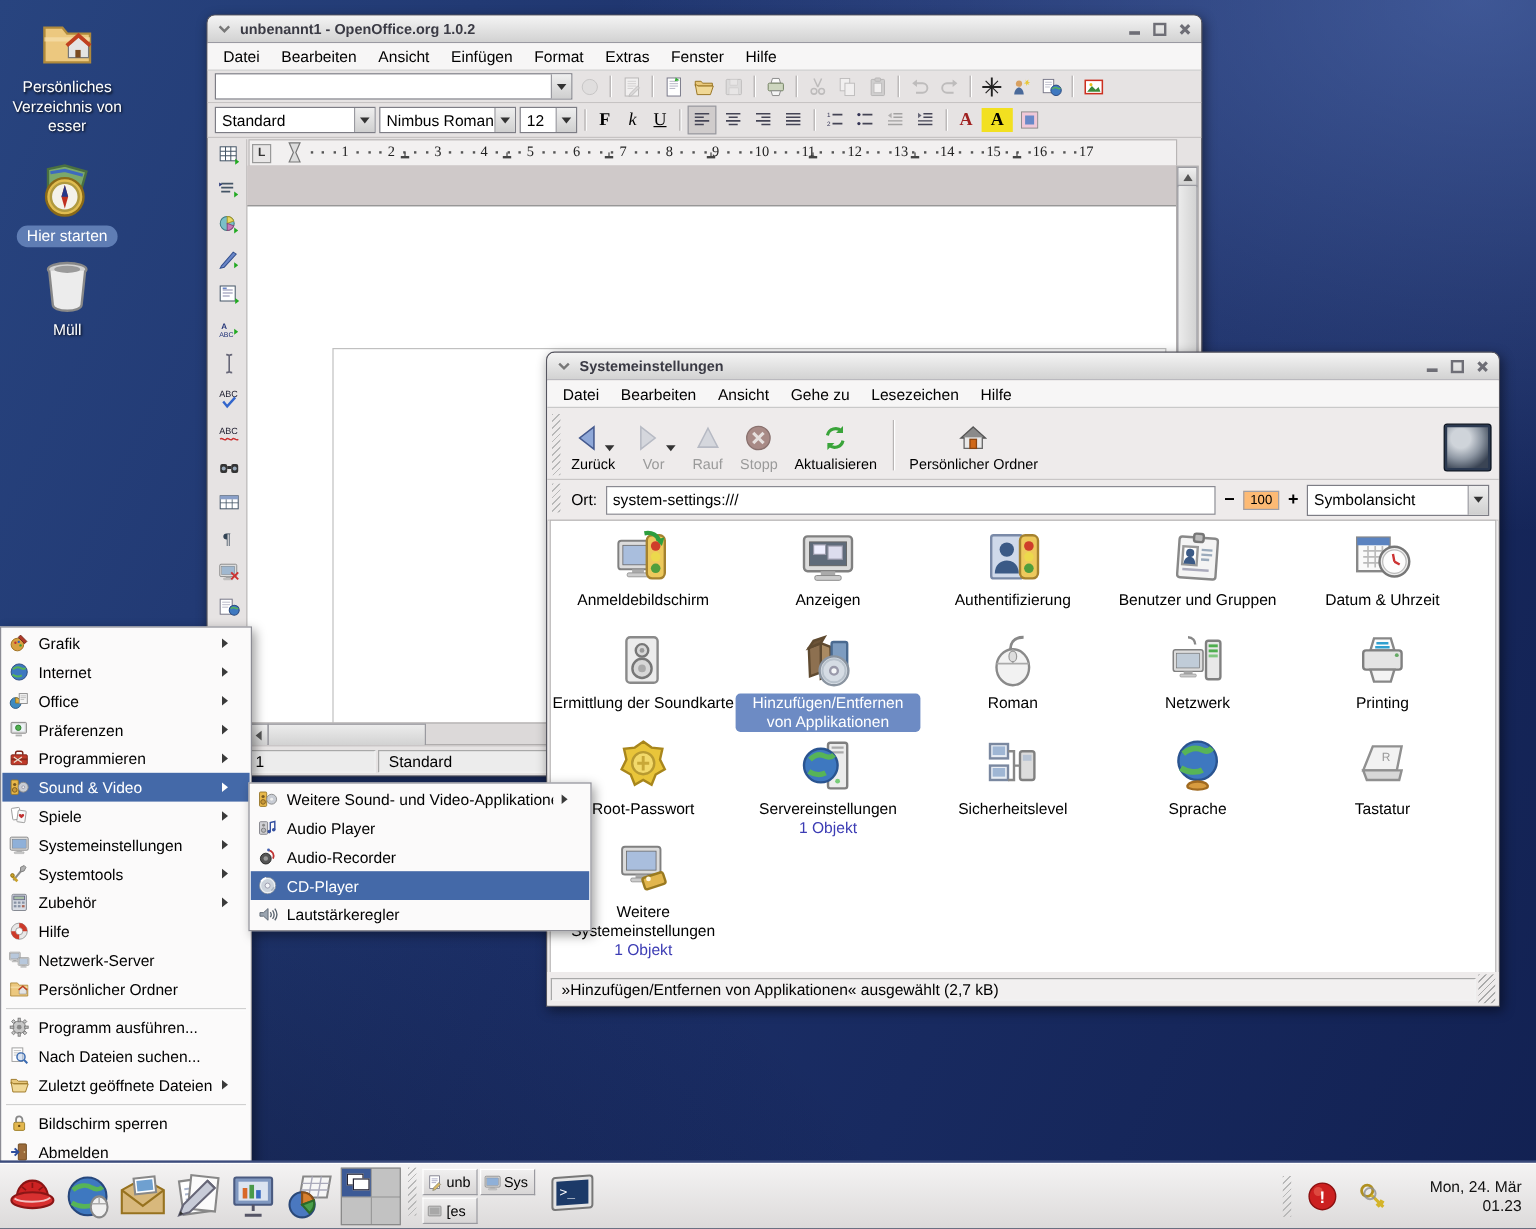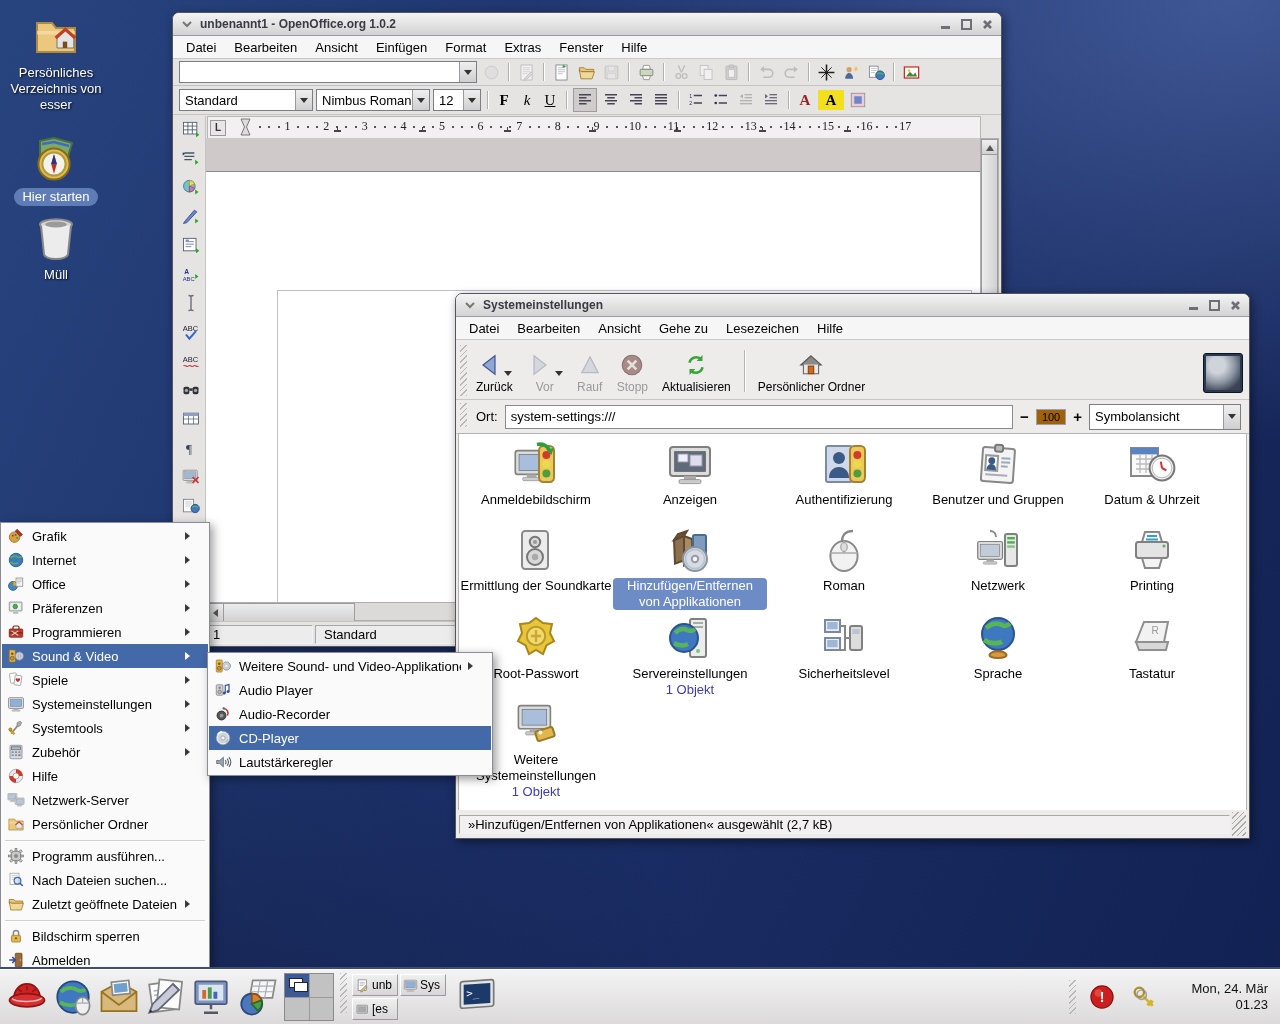--- a/index.html
+++ b/index.html
@@ -80,21 +80,21 @@
   .swbtn.disabled .svgicon{filter:grayscale(.55) opacity(.7);}
   .swbtn.disabled .blabel{color:#9a9a9a;}
   .handle{width:7px;align-self:stretch;margin:3px 2px;
       background:repeating-linear-gradient(135deg,#b8b8b8 0 1px,transparent 1px 4px);}
   #konq-logo{margin-left:auto;margin-top:4px;width:38px;height:38px;border-radius:3px;
       background:radial-gradient(circle at 35% 30%,#cfd4da 0 22%,#8d96a2 48%,#3a4454 75%),#1a2433;
       border:1px solid #0c1420;box-shadow:inset 0 0 0 2px #2a3850;}
   #sw-locbar{display:flex;align-items:center;background:#eeebeb;border-bottom:1px solid #c9c6c6;height:33px;padding:0 8px 0 2px;gap:7px;}
   #sw-locbar input{flex:1;height:22px;border:1px solid #8a8a92;background:#fff;font:13px "Liberation Sans",sans-serif;padding:0 5px;}
   .zoombtn{font-weight:bold;font-size:15px;line-height:1;}
-  #zoomval{background:#a16207;border:1px solid #a0a0a8;font-size:11px;padding:1px 5px;}
+  #zoomval{background:#fdba74;border:1px solid #a0a0a8;font-size:11px;padding:1px 5px;}
   #viewcombo{width:150px;height:24px;}
   #sw-view{position:absolute;left:2px;top:139px;right:2px;bottom:26px;background:#fff;border:1px solid #b5b2b2;overflow:hidden;}
   .sitem{position:absolute;width:154px;text-align:center;}
   .sitem .svgicon{width:48px;height:48px;}
   .sitem .slabel{margin-top:1px;line-height:16px;}
   .slabel .seltxt{display:inline-block;background:#6d8bc4;color:#fff;border-radius:4px;padding:0 6px;}
   .sitem .ssub{color:#3c3cb4;line-height:15px;}
   #sw-status{position:absolute;left:0;right:0;bottom:0;height:24px;background:#eeebeb;display:flex;align-items:center;padding:2px 3px;}
   #sw-grip{width:14px;align-self:stretch;margin-left:2px;
       background:repeating-linear-gradient(135deg,#aaa 0 1px,transparent 1px 4px);}

